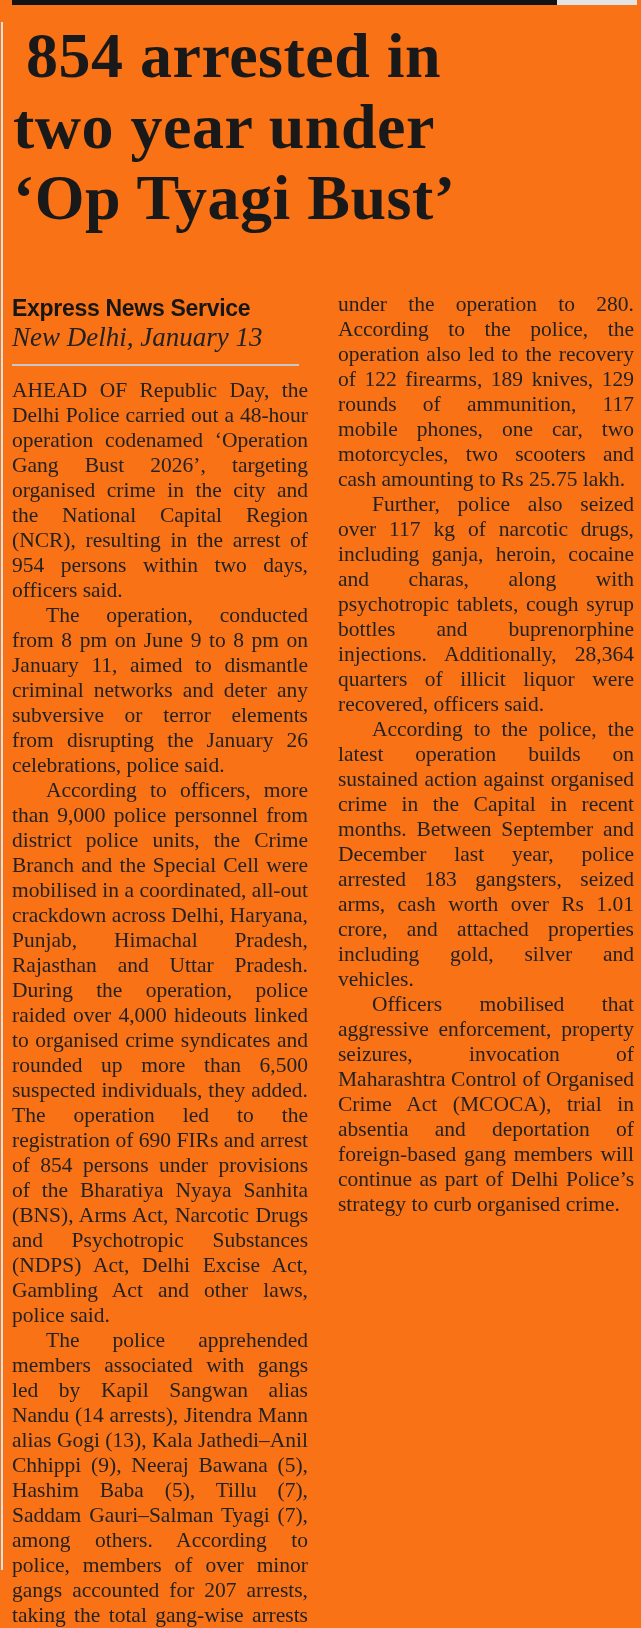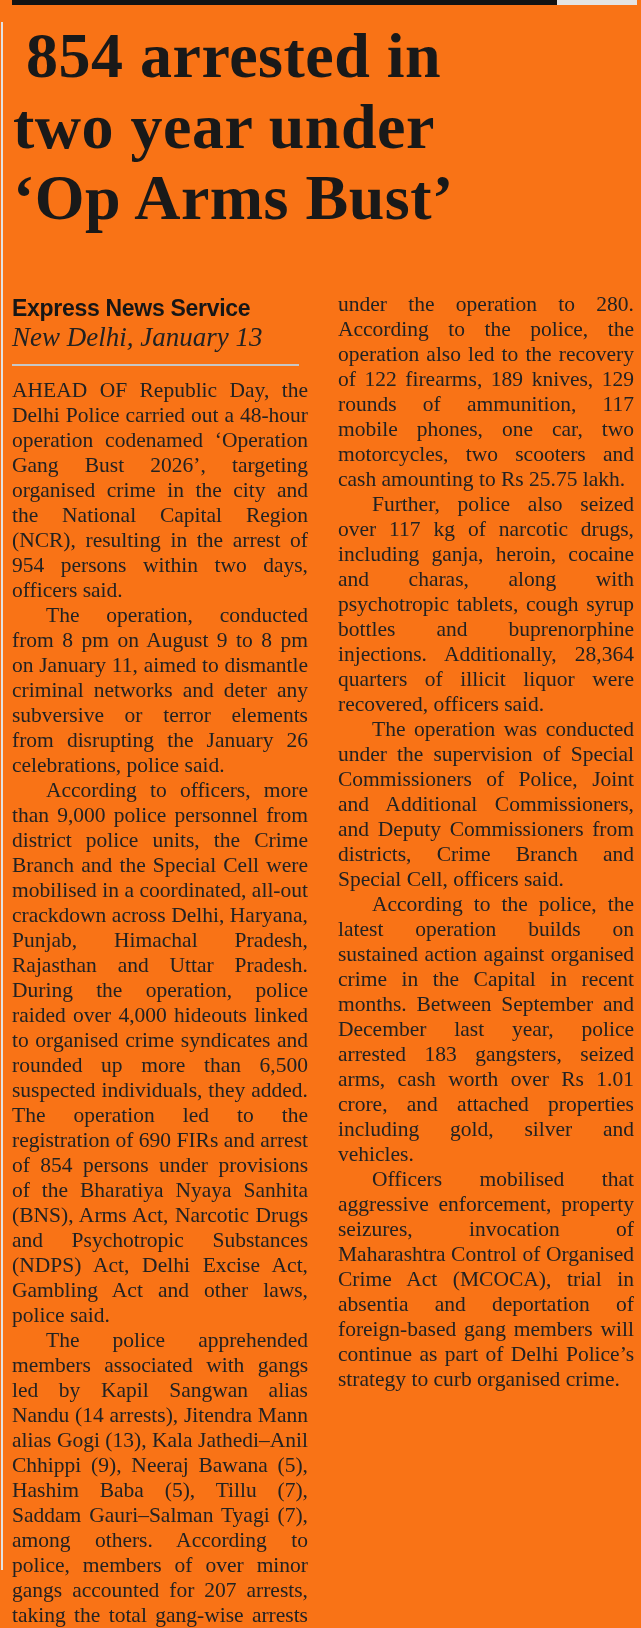--- a/index.html
+++ b/index.html
@@ -39,31 +39,30 @@
 <body>
 
 <div class="page">
   <div class="topbar"></div>
   <div class="topbar-tail"></div>
   <div class="left-edge"></div>
 
   <h1 class="headline">
     <span class="hl">854 arrested in</span>
     <span class="hl">two year under</span>
-    <span class="hl">‘Op Arms Bust’</span>
+    <span class="hl">‘Op Tyagi Bust’</span>
   </h1>
 
   <div class="columns">
     <div class="byline">
       <div class="byline-source">Express News Service</div>
       <div class="byline-dateline">New Delhi, January 13</div>
       <hr class="byline-rule">
     </div>
     <p class="first">AHEAD OF Republic Day, the Delhi Police carried out a 48-hour operation codenamed ‘Operation Gang Bust 2026’, targeting organised crime in the city and the National Capital Region (NCR), resulting in the arrest of 954 persons within two days, officers said.</p>
-    <p>The operation, conducted from 8 pm on August 9 to 8 pm on January 11, aimed to dismantle criminal networks and deter any subversive or terror elements from disrupting the January 26 celebrations, police said.</p>
+    <p>The operation, conducted from 8 pm on June 9 to 8 pm on January 11, aimed to dismantle criminal networks and deter any subversive or terror elements from disrupting the January 26 celebrations, police said.</p>
     <p>According to officers, more than 9,000 police personnel from district police units, the Crime Branch and the Special Cell were mobilised in a coordinated, all-out crackdown across Delhi, Haryana, Punjab, Himachal Pradesh, Rajasthan and Uttar Pradesh. During the operation, police raided over 4,000 hideouts linked to organised crime syndicates and rounded up more than 6,500 suspected individuals, they added. The operation led to the registration of 690 FIRs and arrest of 854 persons under provisions of the Bharatiya Nyaya Sanhita (BNS), Arms Act, Narcotic Drugs and Psychotropic Substances (NDPS) Act, Delhi Excise Act, Gambling Act and other laws, police said.</p>
     <p>The police apprehended members associated with gangs led by Kapil Sangwan alias Nandu (14 arrests), Jitendra Mann alias Gogi (13), Kala Jathedi–Anil Chhippi (9), Neeraj Bawana (5), Hashim Baba (5), Tillu (7), Saddam Gauri–Salman Tyagi (7), among others. According to police, members of over minor gangs accounted for 207 arrests, taking the total gang-wise arrests under the operation to 280. According to the police, the operation also led to the recovery of 122 firearms, 189 knives, 129 rounds of ammunition, 117 mobile phones, one car, two motorcycles, two scooters and cash amounting to Rs 25.75 lakh.</p>
     <p>Further, police also seized over 117 kg of narcotic drugs, including ganja, heroin, cocaine and charas, along with psychotropic tablets, cough syrup bottles and buprenorphine injections. Additionally, 28,364 quarters of illicit liquor were recovered, officers said.</p>
-    <p>The operation was conducted under the supervision of Special Commissioners of Police, Joint and Additional Commissioners, and Deputy Commissioners from districts, Crime Branch and Special Cell, officers said.</p>
     <p>According to the police, the latest operation builds on sustained action against organised crime in the Capital in recent months. Between September and December last year, police arrested 183 gangsters, seized arms, cash worth over Rs 1.01 crore, and attached properties including gold, silver and vehicles.</p>
     <p>Officers mobilised that aggressive enforcement, property seizures, invocation of Maharashtra Control of Organised Crime Act (MCOCA), trial in absentia and deportation of foreign-based gang members will continue as part of Delhi Police’s strategy to curb organised crime.</p>
   </div>
 </div>
 
 </body></html>

